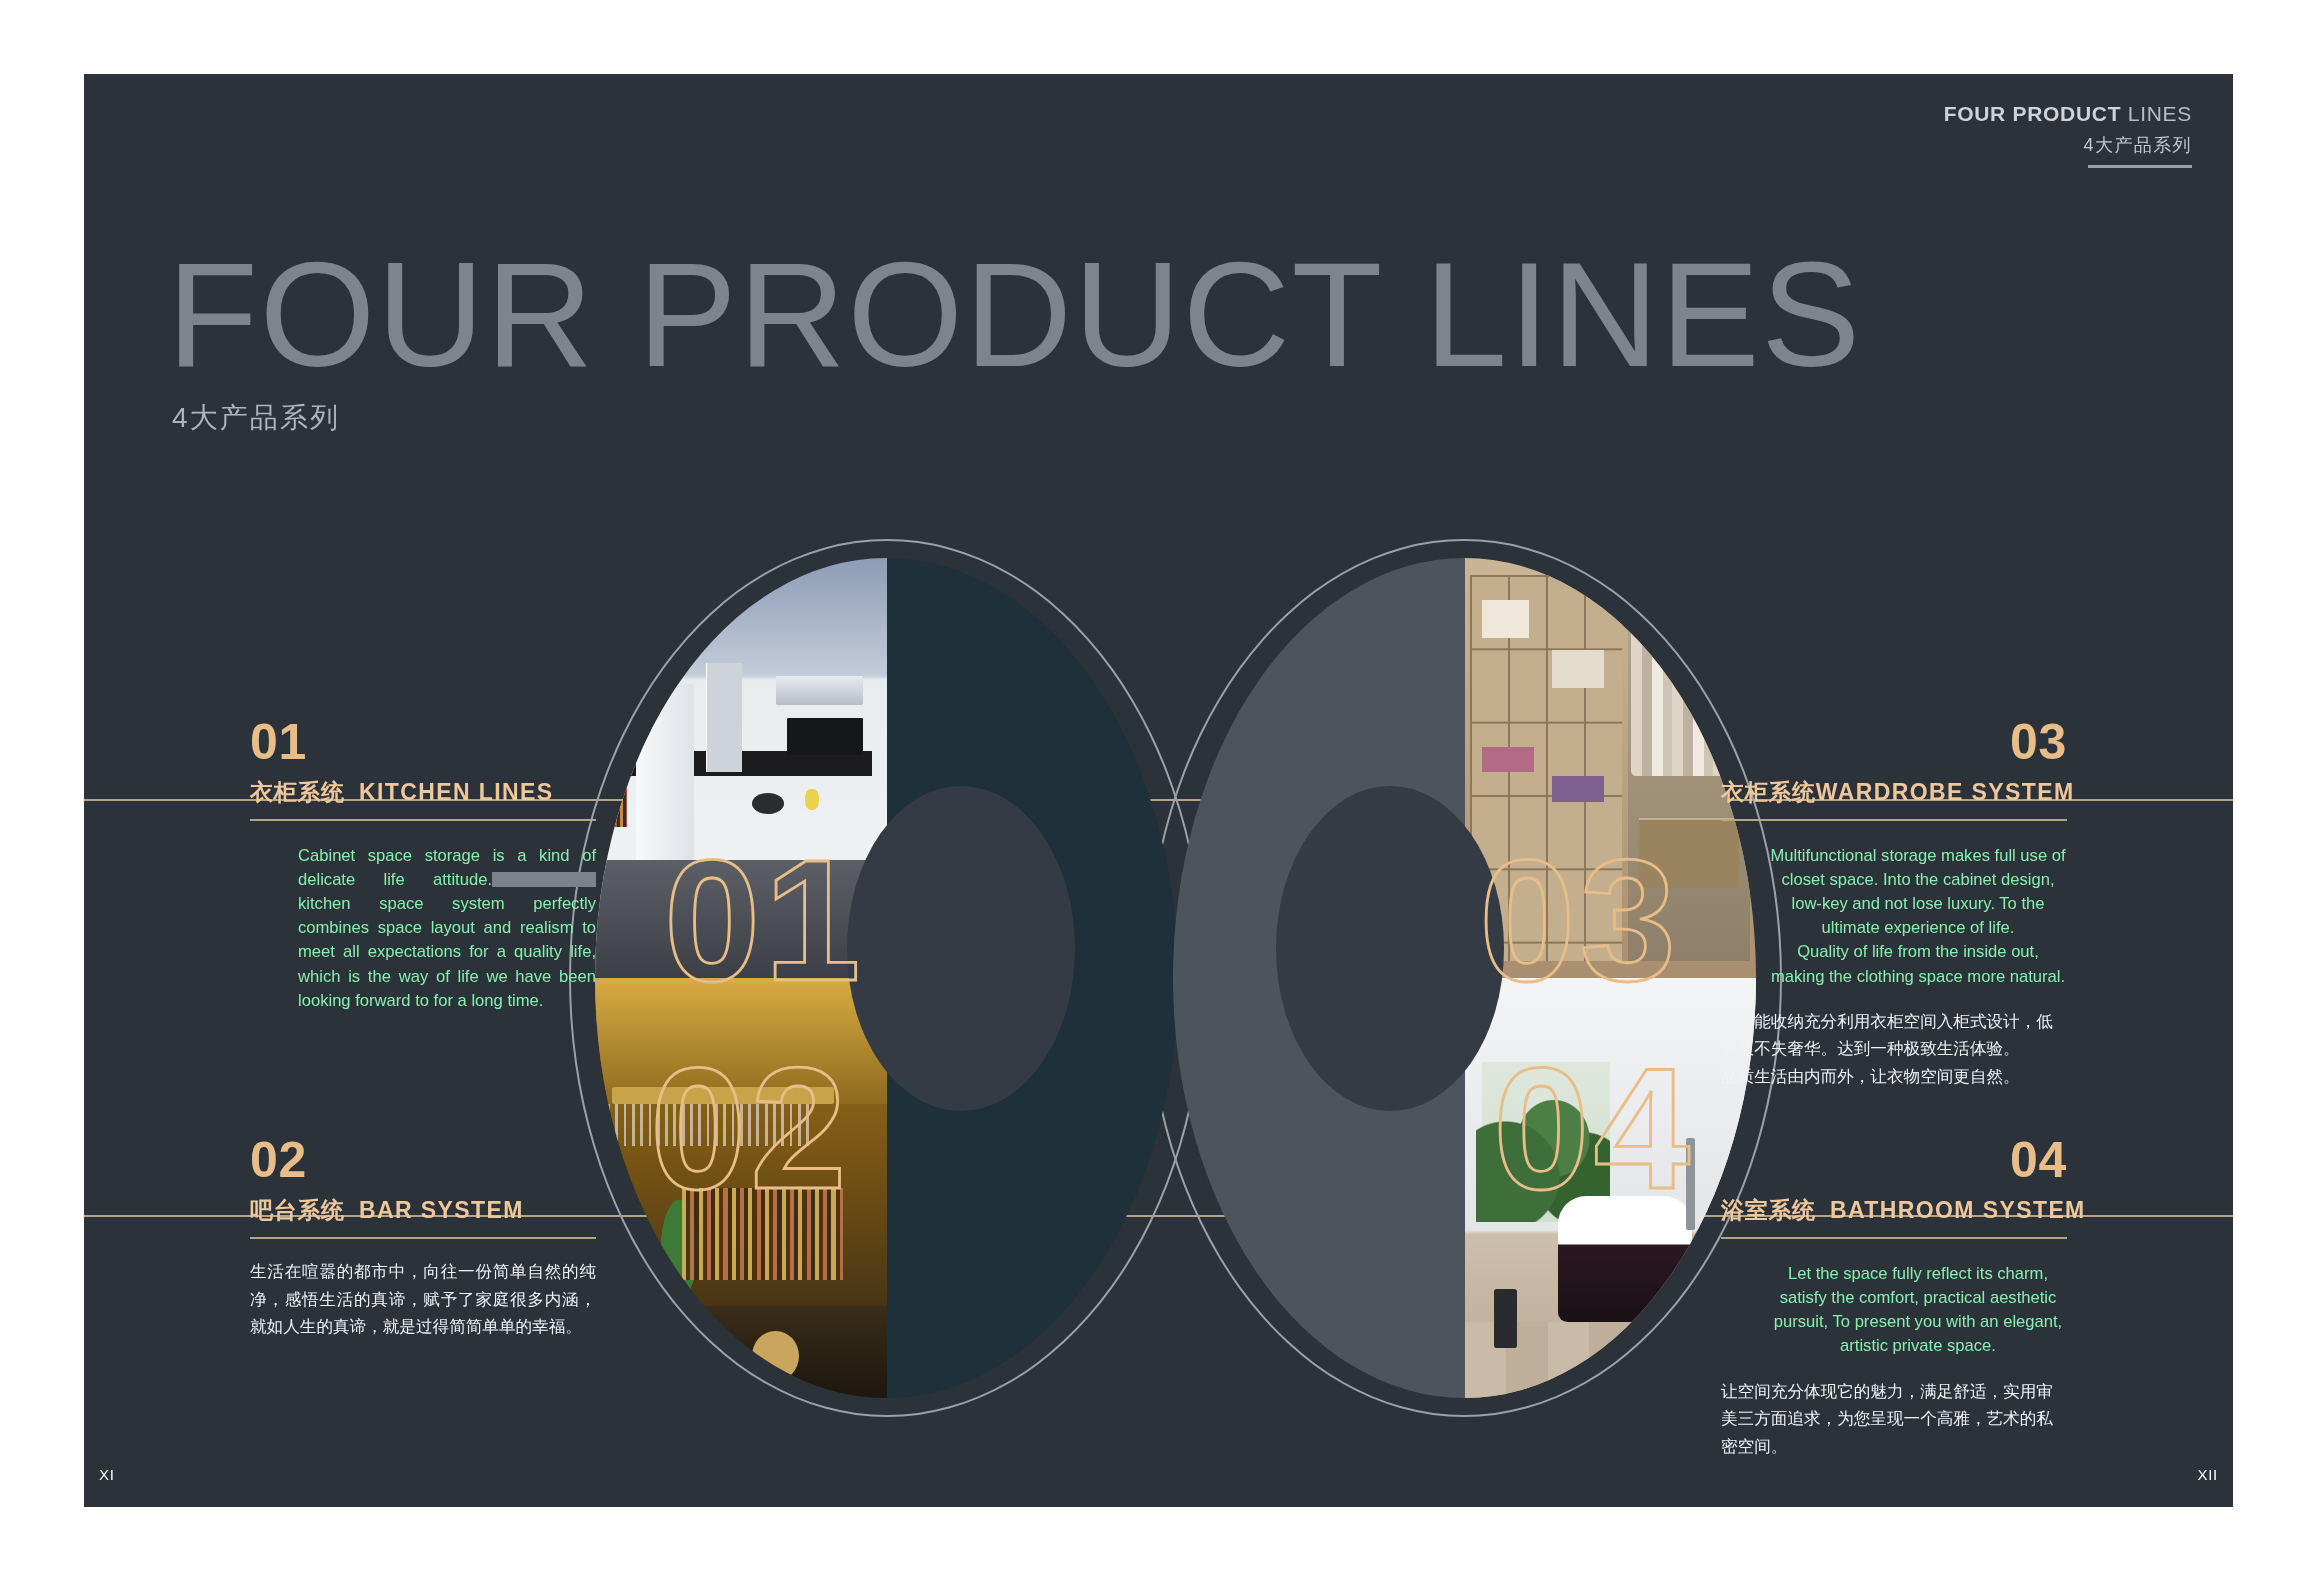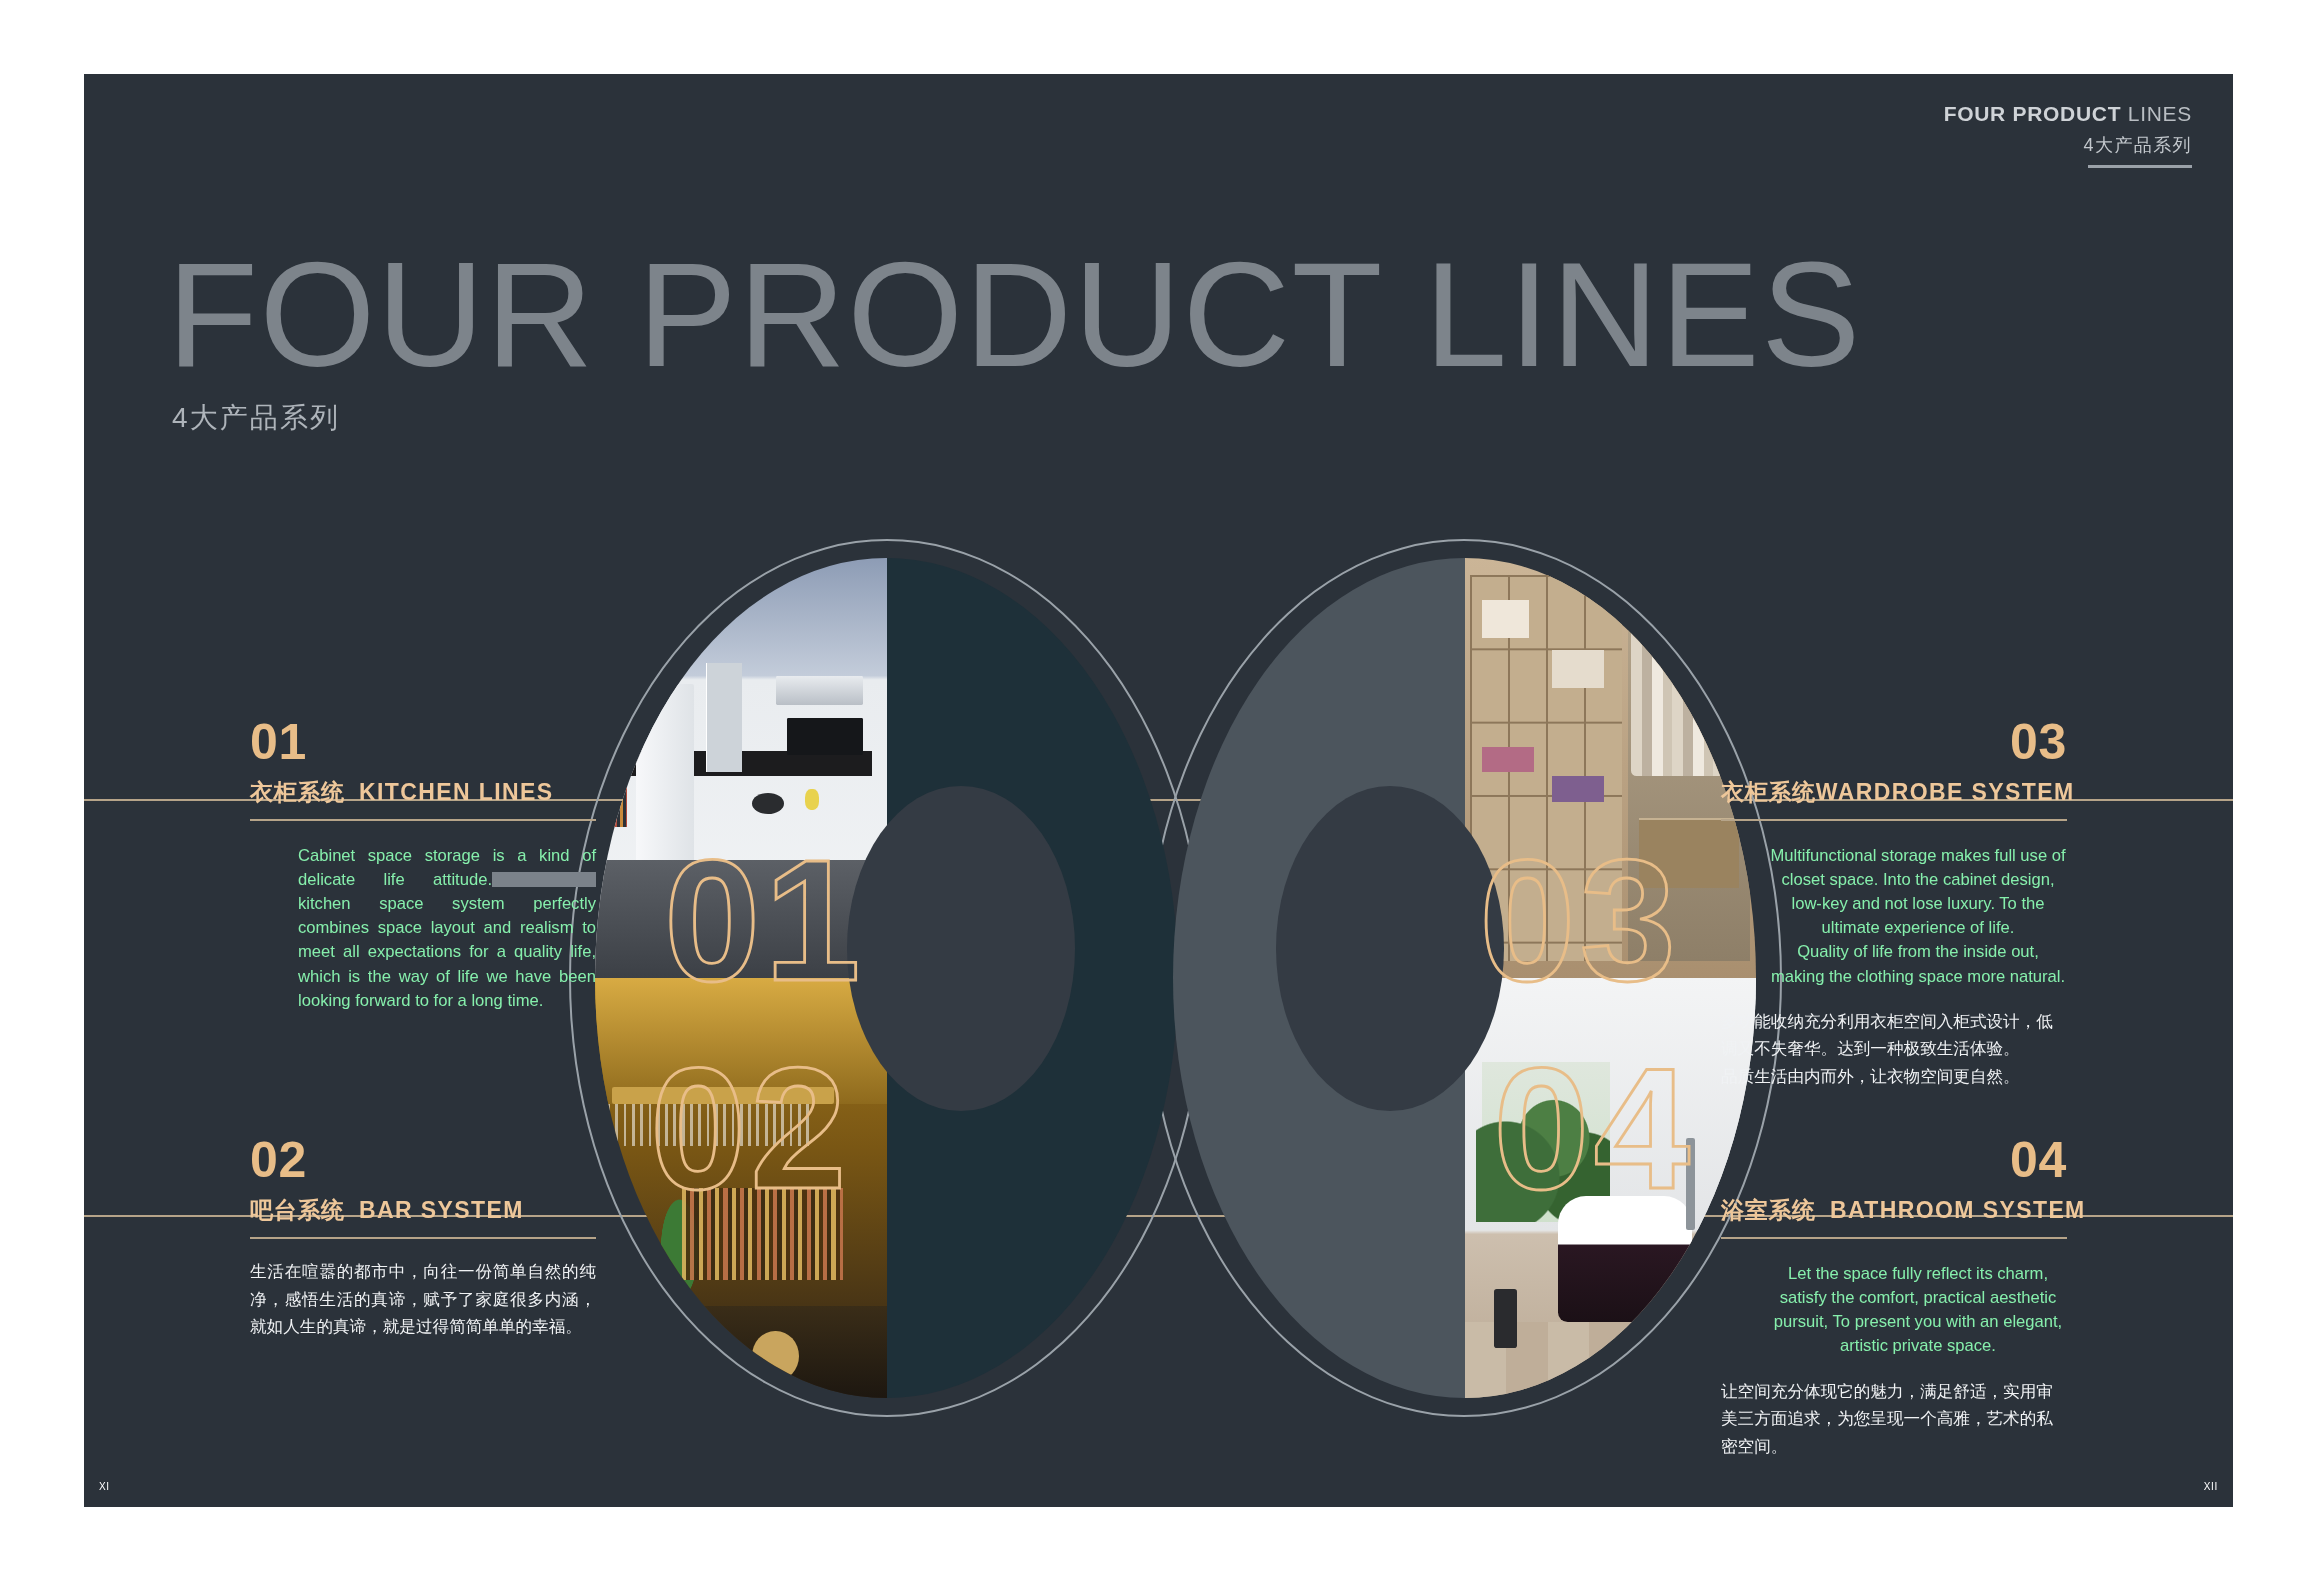--- a/index.html
+++ b/index.html
@@ -288,22 +288,22 @@
   }
   .col.right .body-cn{ text-align:left; }
   .redact{
     display:inline-block; width:104px; height:15px;
     background:#7b828a; vertical-align:-1.4px;
   }
   .redact.cn{ width:111px; height:18px; }
 
   
   .pageno{
-    position:absolute; bottom:15px;
-    font-size:10px; color:#ffffff; letter-spacing:0.7px;
+    position:absolute; bottom:24px;
+    font-size:15px; color:#ffffff; letter-spacing:0.7px;
   }
   .pageno.l{ left:15px; }
   .pageno.r{ right:15px; }
 </style>
 </head>
 <body>
 
 <div id="page">
 
   <div class="hdr">

